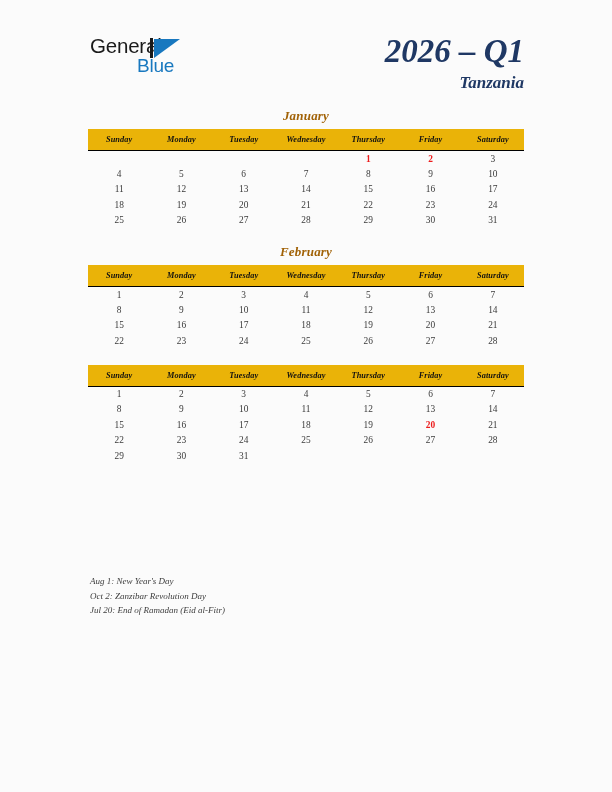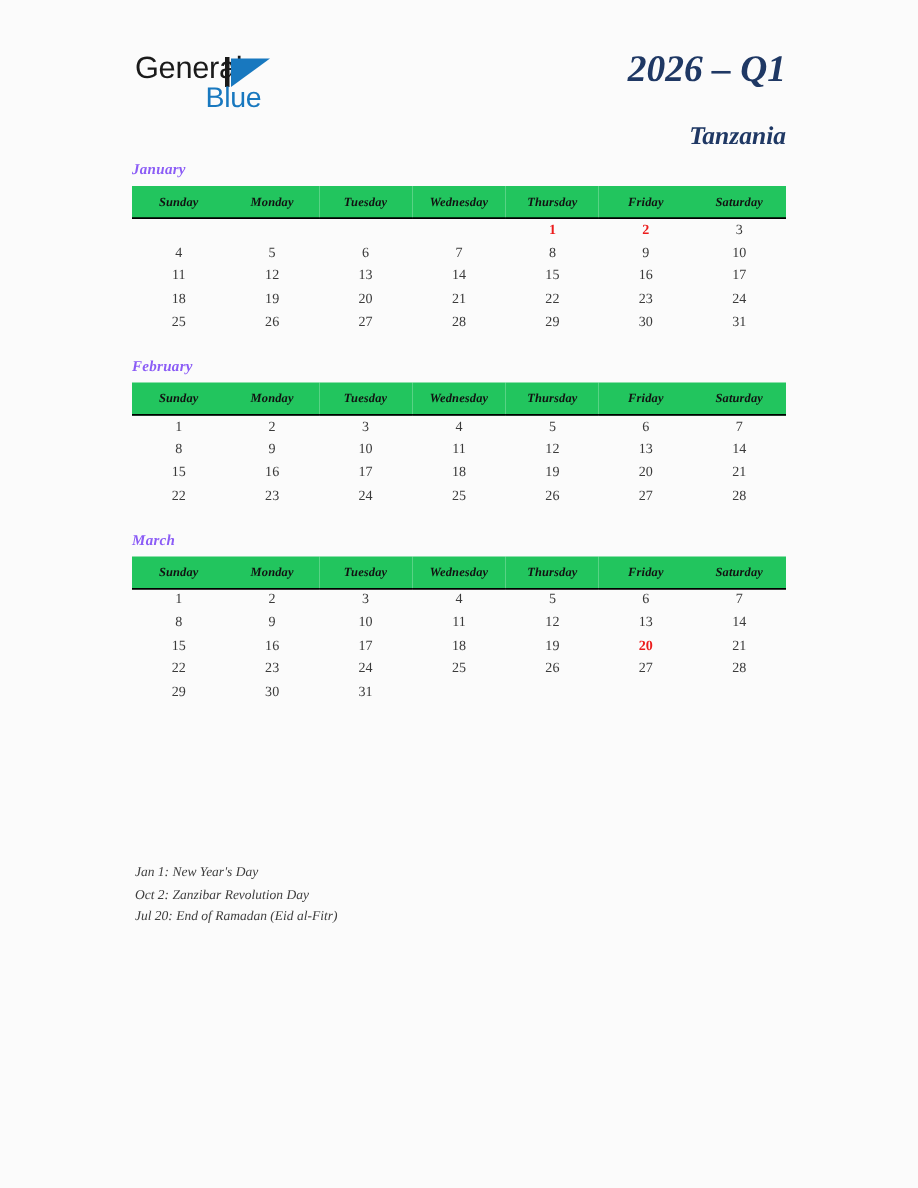--- a/index.html
+++ b/index.html
@@ -70,64 +70,64 @@
   .title-block {
     position: absolute;
     right: 88px;
     top: 33px;
     text-align: right;
   }
   .title-main {
     font-family: "Liberation Serif", serif;
     font-style: italic;
     font-weight: bold;
-    font-size: 25px;
+    font-size: 33px;
     color: #1f3864;
     line-height: 1.15;
     white-space: nowrap;
     margin-left: 40px;
   }
   .title-sub {
     font-family: "Liberation Serif", serif;
     font-style: italic;
     font-weight: bold;
     font-size: 17px;
     color: #1f3864;
     line-height: 1.3;
-    margin-top: 18px;
+    margin-top: 1px;
     white-space: nowrap;
   }
 
   
   .months {
     position: absolute;
     top: 108px;
     left: 88px;
     width: 436px;
   }
   .month-block { margin-bottom: 16px; }
 
   .month-name {
-    text-align: left;
-    font-family: "Liberation Serif", serif;
-    font-style: italic;
-    font-weight: bold;
-    font-size: 10px;
-    color: #8b5cf6;
+    text-align: center;
+    font-family: "Liberation Serif", serif;
+    font-style: italic;
+    font-weight: bold;
+    font-size: 13px;
+    color: #a16207;
     padding-bottom: 5px;
     letter-spacing: 0.2px;
   }
 
   table.cal {
     width: 436px;
     border-collapse: collapse;
     table-layout: fixed;
   }
   table.cal thead tr {
-    background: #22c55e;
+    background: #eab308;
   }
   table.cal thead th {
     font-family: "Liberation Serif", serif;
     font-style: italic;
     font-weight: bold;
     font-size: 8.3px;
     color: #111111;
     text-align: center;
     padding: 6px 0 6px 0;
     border-bottom: 1.6px solid #000000;
@@ -295,21 +295,20 @@
             <td class="">24</td>
             <td class="">25</td>
             <td class="">26</td>
             <td class="">27</td>
             <td class="">28</td>
           </tr>
         </tbody>
       </table>
     </div>
     <div class="month-block">
-      <div class="month-name">March</div>
       <table class="cal">
         <thead>
           <tr>
             <th>Sunday</th>
             <th>Monday</th>
             <th>Tuesday</th>
             <th>Wednesday</th>
             <th>Thursday</th>
             <th>Friday</th>
             <th>Saturday</th>
@@ -360,16 +359,16 @@
             <td class="empty"></td>
             <td class="empty"></td>
             <td class="empty"></td>
           </tr>
         </tbody>
       </table>
     </div>
   </div>
 
 <div class="notes" id="notes-container">
-    <div class="note">Jan 1: New Year's Day</div>
+    <div class="note">Aug 1: New Year's Day</div>
     <div class="note">Oct 2: Zanzibar Revolution Day</div>
     <div class="note">Jul 20: End of Ramadan (Eid al-Fitr)</div>
   </div>
 
 </body></html>

